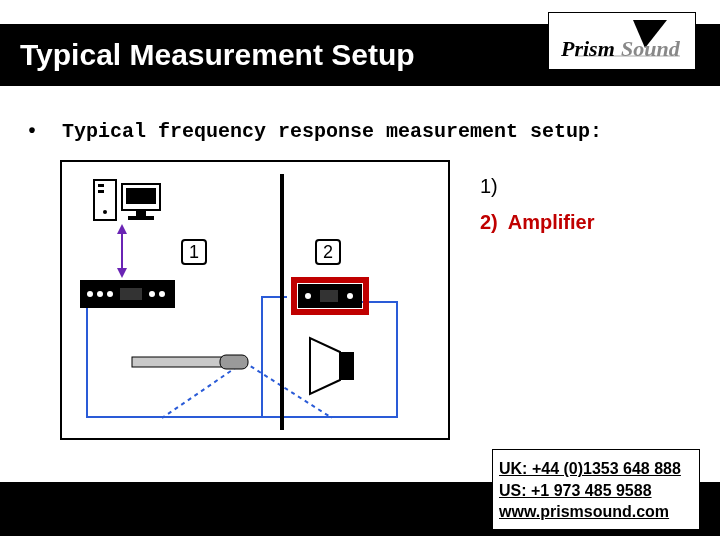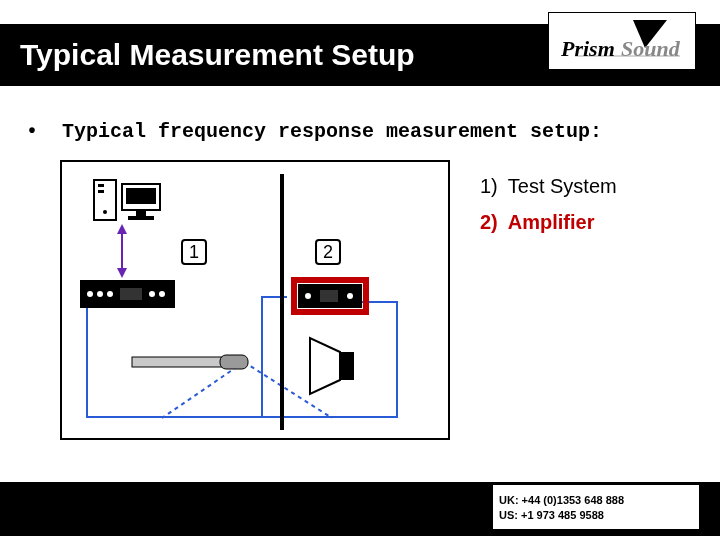--- a/index.html
+++ b/index.html
@@ -72,22 +72,23 @@
     background:#000;
     border-bottom:4px solid #fff;
   }
   .footer-box {
     position:absolute;
     right:20px; bottom:10px;
     width:208px;
     background:#fff;
     border:1px solid #000;
     padding:8px 6px 6px 6px;
-    font-size:11px; font-weight:bold;
+    font-size:16px; font-weight:bold;
     line-height:1.35em;
+    text-decoration:underline;
   }
   .footer-box a { color:#000; text-decoration:none; }
 
 </style>
 </head>
 <body>
 
 <div class="title-bar">
   <h1>Typical Measurement Setup</h1>
 </div>
@@ -170,25 +171,25 @@
       <rect x="70" y="195" width="90" height="10" fill="#c9c9c9" stroke="#000" stroke-width="1"></rect>
       <rect x="158" y="193" width="28" height="14" rx="6" fill="#9a9a9a" stroke="#000" stroke-width="1"></rect>
     </g>
 
   </svg>
 </div>
 
 <div class="legend">
   <div class="row">
     <span class="num">1)</span>
-    <span class="lbl">Test System</span>
   </div>
   <div class="row">
     <span class="num amp">2)</span>
     <span class="lbl amp">Amplifier</span>
   </div>
 </div>
 
 <div class="footer-bar"></div>
 <div class="footer-box">
   <div>UK: +44 (0)1353 648 888</div>
   <div>US: +1 973 485 9588</div>
+  <a>www.prismsound.com</a>
 </div>
 
 </body></html>

